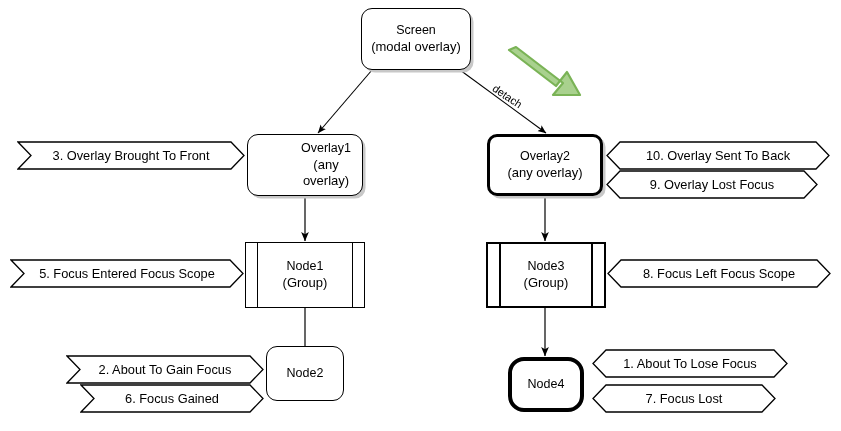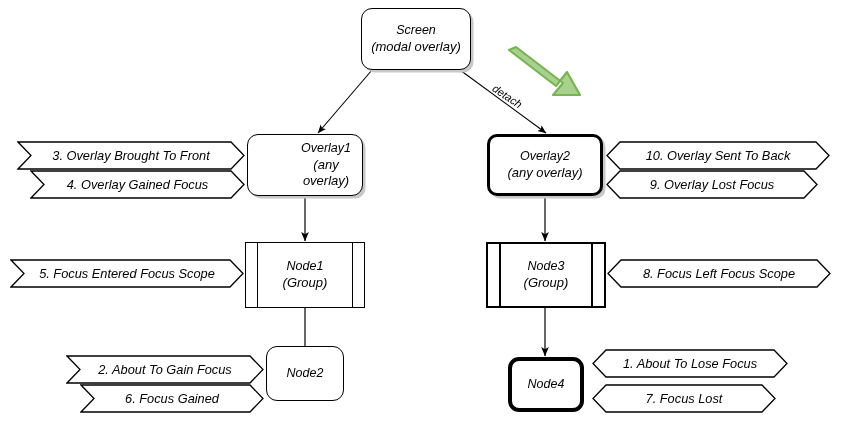--- a/index.html
+++ b/index.html
@@ -1,35 +1,35 @@
 <!DOCTYPE html>
 <html><head>
 <meta charset="utf-8">
 <style>
   html,body{margin:0;padding:0;background:#ffffff;}
   body{
     width:841px;height:431px;position:relative;overflow:hidden;
     font-family:"Liberation Sans","DejaVu Sans",sans-serif;
     color:#000000;
   }
-  #stage{position:absolute;left:0;top:0;width:841px;height:431px;font-style:italic;}
+  #stage{position:absolute;left:0;top:0;width:841px;height:431px;}
   #wires{position:absolute;left:0;top:0;width:841px;height:431px;}
 
   .node{
     position:absolute;box-sizing:border-box;background:#ffffff;
     display:flex;flex-direction:column;align-items:center;justify-content:center;
     text-align:center;line-height:1.25;font-size:12.5px;color:#000;
   }
   .node .l2{font-size:13px;}
 
   
   .rounded{border:1.6px solid #000;border-radius:11px;}
   .rounded.shadowed{box-shadow:3px 3px 0 -0.5px #c8c8c8;}
   .rounded.bold{border-width:3.2px;border-radius:10px;}
-  .rounded.xbold{border-width:4px;border-radius:11px;}
+  .rounded.xbold{border-width:4px;border-radius:16px;}
 
   
   .group{border:1.5px solid #000;background:#fff;}
   .group.bold{border-width:2.2px;}
   .group .rail{position:absolute;top:0;bottom:0;width:0;border-left:1.5px solid #000;}
   .group.bold .rail{border-left-width:2.2px;}
   .group .rail.left{left:11px;}
   .group .rail.right{right:11px;}
   .group .gtext{position:absolute;left:0;right:0;top:50%;transform:translateY(-50%);
                 text-align:center;font-size:12.5px;line-height:1.25;}
@@ -117,26 +117,20 @@
 
   <div class="detach-label" style="left:497px;top:82px;">detach</div>
 
   <div class="banner" style="left:17px;top:141px;width:228px;height:29px;">
     <svg viewBox="0 0 228 29" preserveAspectRatio="none">
       <path d="M1,1 L214,1 L227,14.5 L214,28 L1,28 L14,14.5 Z" fill="#fff" stroke="#000" stroke-width="1.3" vector-effect="non-scaling-stroke"></path>
     </svg>
     <span class="btext">3. Overlay Brought To Front</span>
   </div>
 
-  <div class="banner" style="left:30px;top:170px;width:215px;height:29px;">
-    <svg viewBox="0 0 215 29" preserveAspectRatio="none">
-      <path d="M1,1 L201,1 L214,14.5 L201,28 L1,28 L14,14.5 Z" fill="#fff" stroke="#000" stroke-width="1.3" vector-effect="non-scaling-stroke"></path>
-    </svg>
-    <span class="btext">4. Overlay Gained Focus</span>
-  </div>
 
   <div class="banner" style="left:10px;top:259px;width:234px;height:29px;">
     <svg viewBox="0 0 234 29" preserveAspectRatio="none">
       <path d="M1,1 L220,1 L233,14.5 L220,28 L1,28 L14,14.5 Z" fill="#fff" stroke="#000" stroke-width="1.3" vector-effect="non-scaling-stroke"></path>
     </svg>
     <span class="btext">5. Focus Entered Focus Scope</span>
   </div>
 
   <div class="banner" style="left:66px;top:355px;width:198px;height:29px;">
     <svg viewBox="0 0 198 29" preserveAspectRatio="none">

